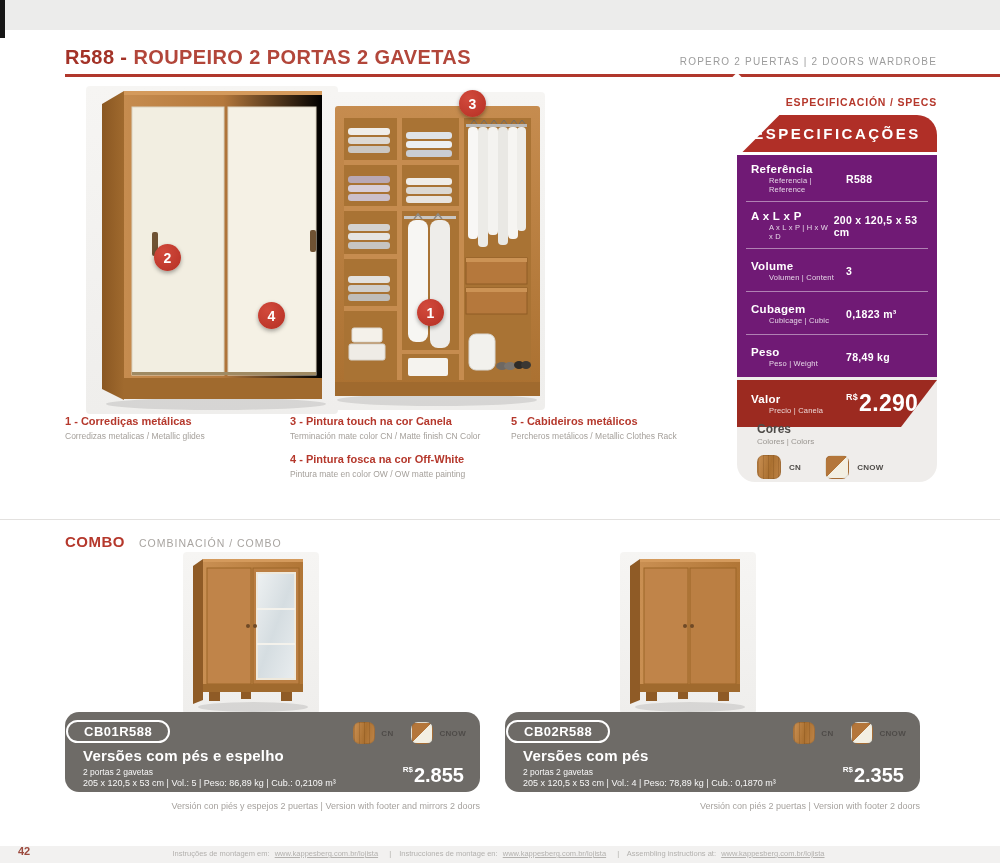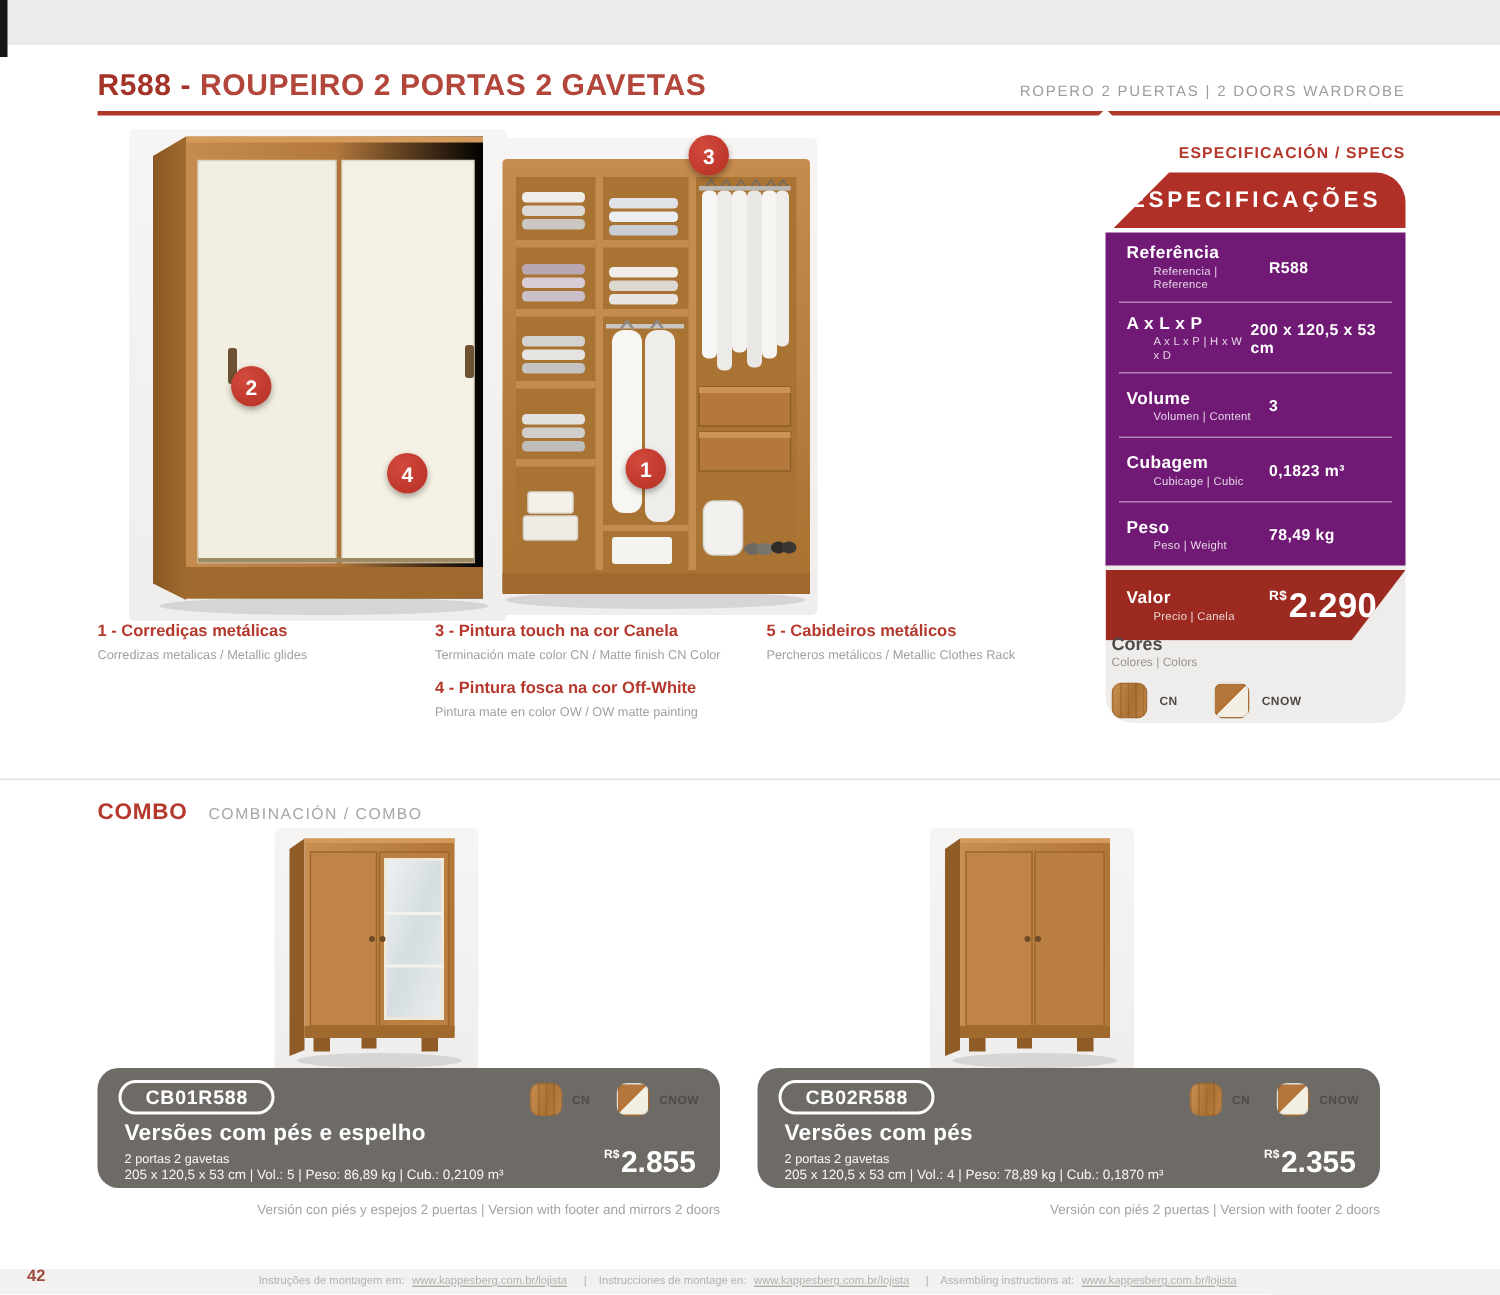--- a/index.html
+++ b/index.html
@@ -44,38 +44,38 @@
   .spec-name{font-size:11.5px;font-weight:800;color:#fff;letter-spacing:.3px;}
   .spec-sub{font-size:7.5px;color:rgba(255,255,255,.82);margin-top:1px;letter-spacing:.2px;margin-left:18px;}
   .spec-val{font-size:10.5px;font-weight:800;color:#fff;letter-spacing:.3px;}
   .spec-valor{position:relative;margin-top:3px;height:47px;background:#9c2a20;
               clip-path:polygon(0 0,100% 0,calc(100% - 36px) 100%,0 100%);
               display:flex;align-items:center;padding:0 9px;z-index:2;}
   .spec-valor .names{width:95px;padding-left:5px;}
   .price{color:#fff;font-weight:800;font-size:23px;letter-spacing:.3px;}
   .cur{font-size:9px;font-weight:800;vertical-align:top;position:relative;top:2px;margin-right:1px;}
   .spec-cores{position:absolute;left:0;top:255px;width:200px;height:112px;z-index:3;
-              padding:52px 4px 0;box-sizing:border-box;}
+              padding:52px 20px 0;box-sizing:border-box;}
   .cores-name{font-size:12px;font-weight:800;color:#4e4b48;}
   .cores-sub{font-size:8px;color:#9a9691;margin-top:1px;}
   .cores-row{display:flex;align-items:center;gap:8px;margin-top:9px;}
   .sw{width:24px;height:24px;border-radius:7px;border:1px solid rgba(0,0,0,.08);box-sizing:border-box;}
   .sw-cn{background:
       repeating-linear-gradient(90deg,rgba(100,55,10,.22) 0 1px,transparent 1px 5px),
       linear-gradient(100deg,#c98f52,#aa7030 55%,#bd8245);}
   .sw-cnow{background:linear-gradient(135deg,#b4763a 0 49%,#f3efe2 49% 100%);}
   .sw-label{font-size:8px;font-weight:800;color:#4e4b48;letter-spacing:.3px;margin-right:16px;}
   
   .divider{position:absolute;left:0;top:519px;width:1000px;height:1px;background:#e3e1df;}
   .combo-head{position:absolute;left:65px;top:533px;display:flex;align-items:baseline;gap:14px;}
   .combo-title{font-size:15px;font-weight:800;color:#b5382c;letter-spacing:.5px;}
   .combo-sub{font-size:10.5px;color:#a8a4a0;letter-spacing:1px;}
   .combo-card{position:absolute;top:712px;width:415px;height:80px;background:#6e6b67;
               border-radius:14px;color:#fff;}
-  .pill{position:absolute;left:14px;top:8px;border:2px solid #fff;border-radius:14px;
+  .pill{position:absolute;left:1px;top:8px;border:2px solid #fff;border-radius:14px;
         padding:2px 16px;font-size:13px;font-weight:800;letter-spacing:.5px;}
   .combo-name{position:absolute;left:18px;top:35px;font-size:15px;font-weight:600;letter-spacing:.2px;}
   .combo-line1{position:absolute;left:18px;top:55px;font-size:8.5px;color:rgba(255,255,255,.95);}
   .combo-line2{position:absolute;left:18px;top:66px;font-size:9px;color:rgba(255,255,255,.95);}
   .combo-swatches{position:absolute;right:14px;top:10px;display:flex;align-items:center;}
   .combo-swatches .sw{width:22px;height:22px;margin-right:6px;}
   .combo-swatches .sw-label{margin-right:18px;}
   .combo-swatches .sw-label:last-child{margin-right:0;}
   .combo-price{position:absolute;right:16px;top:52px;font-size:20px;font-weight:800;color:#fff;}
   .combo-price .cur{font-size:8px;top:1px;}

